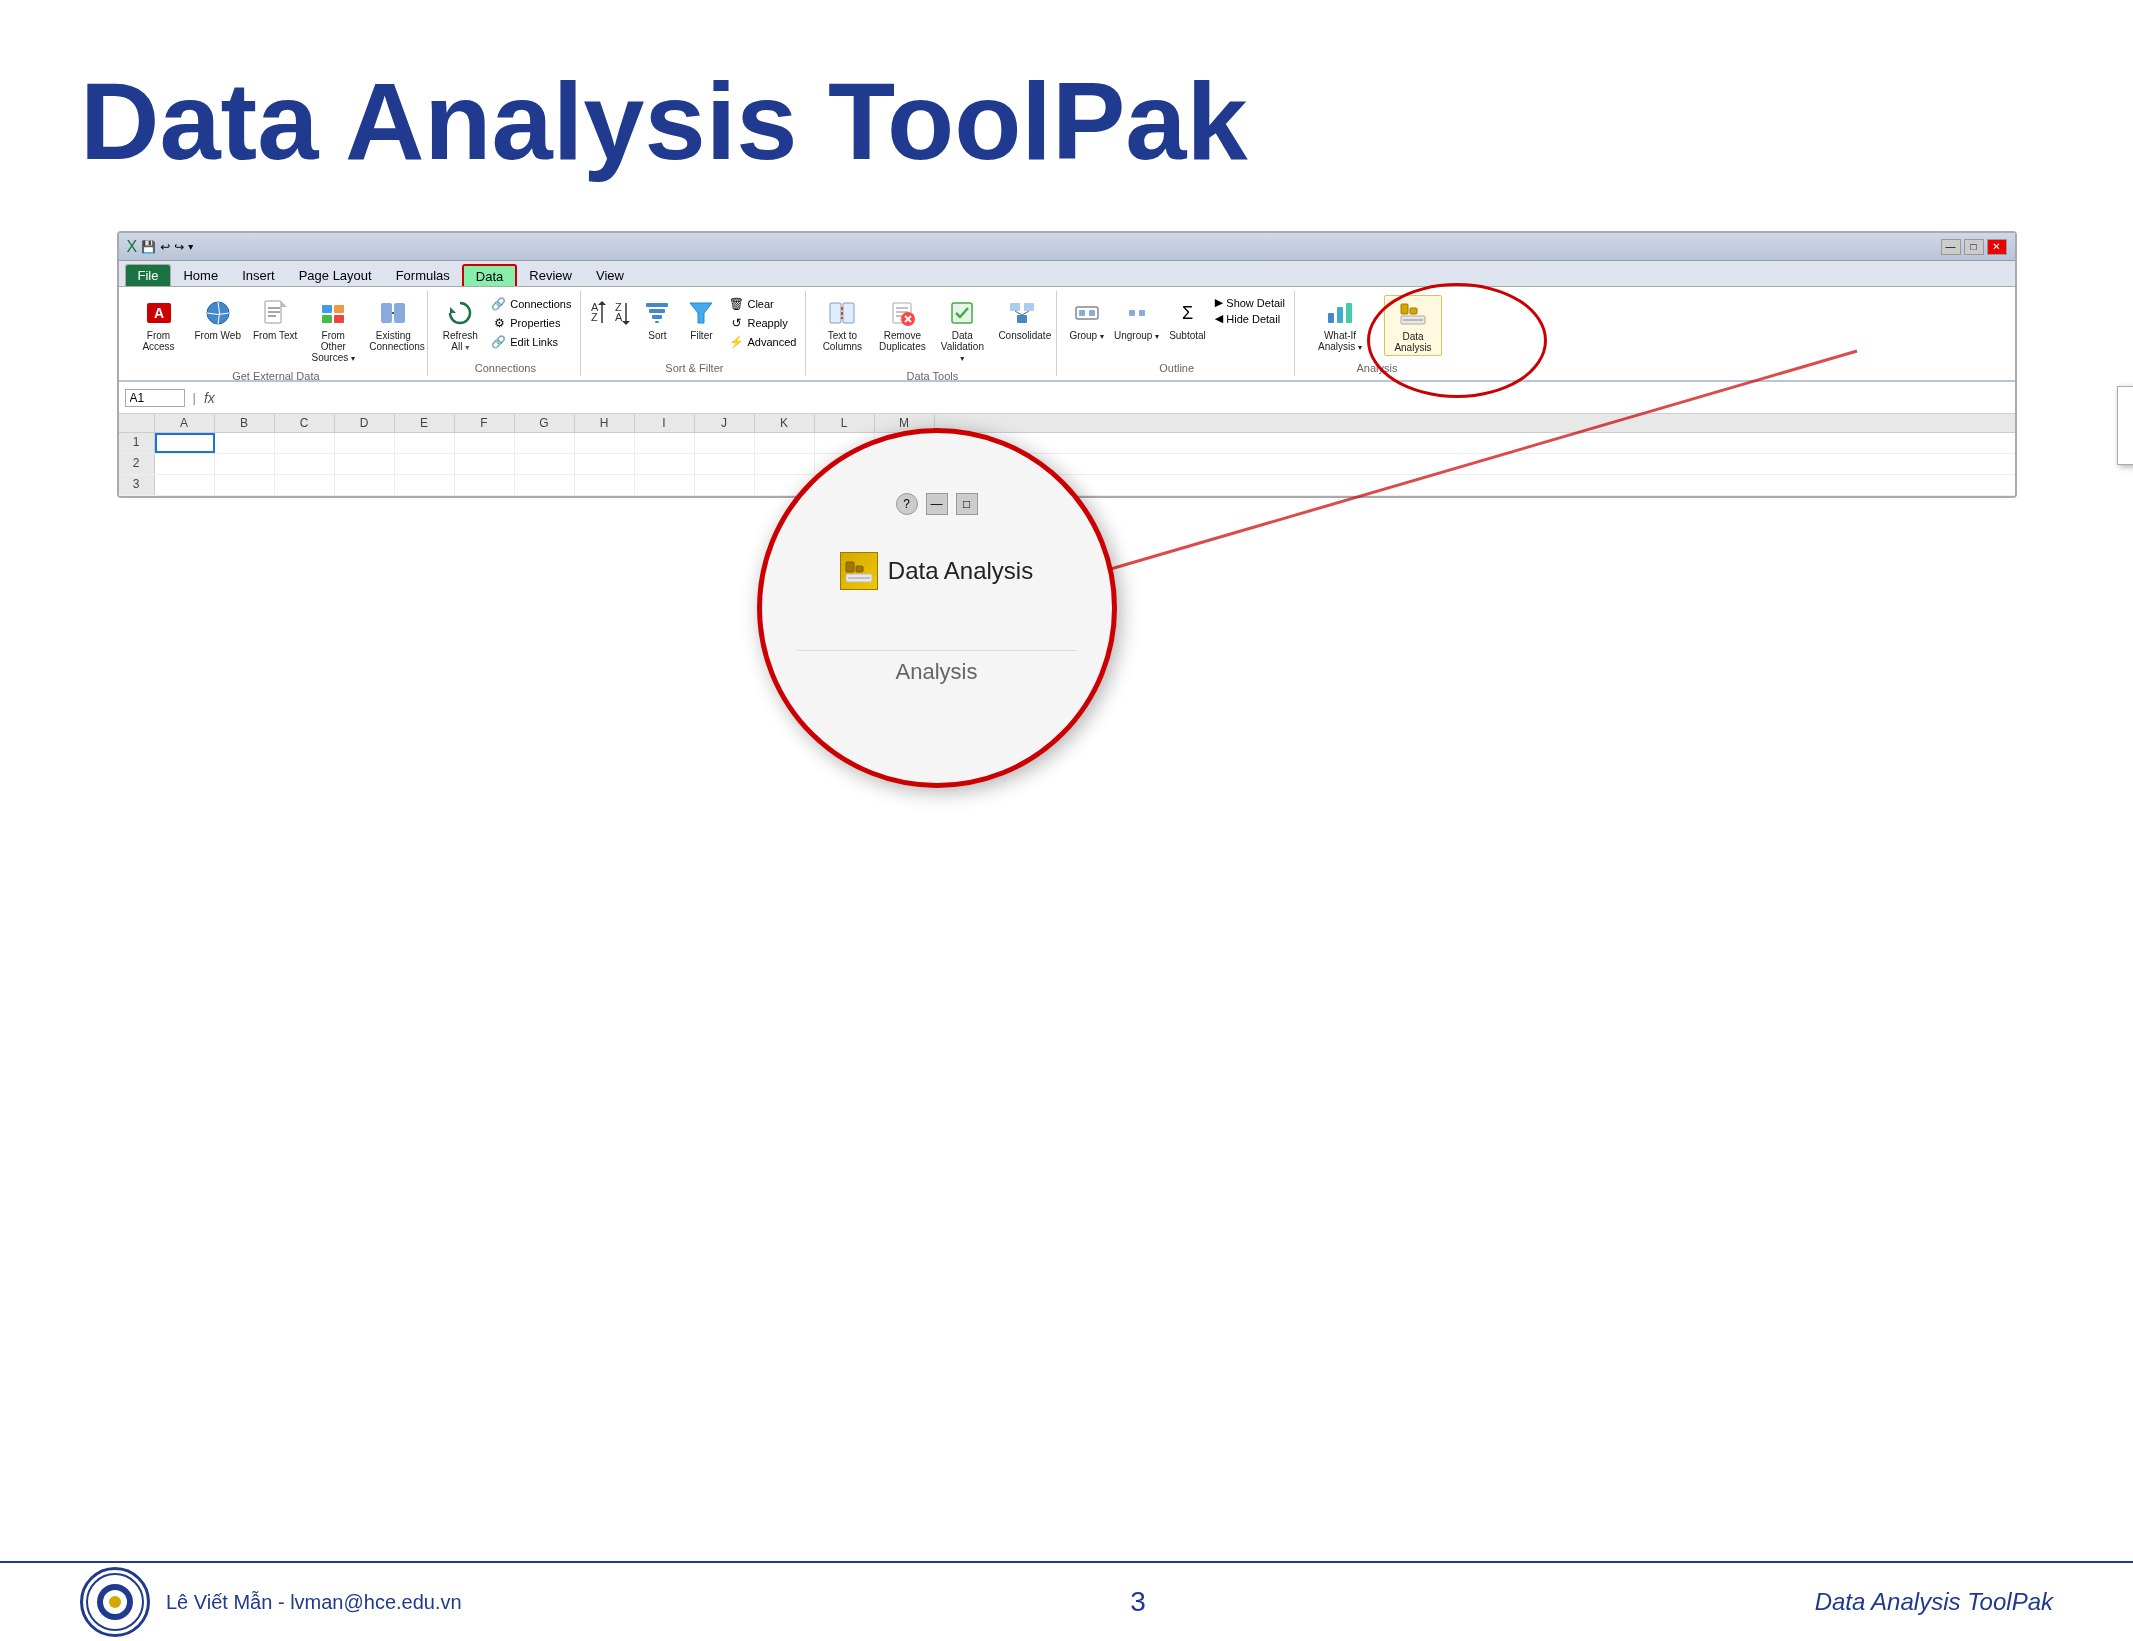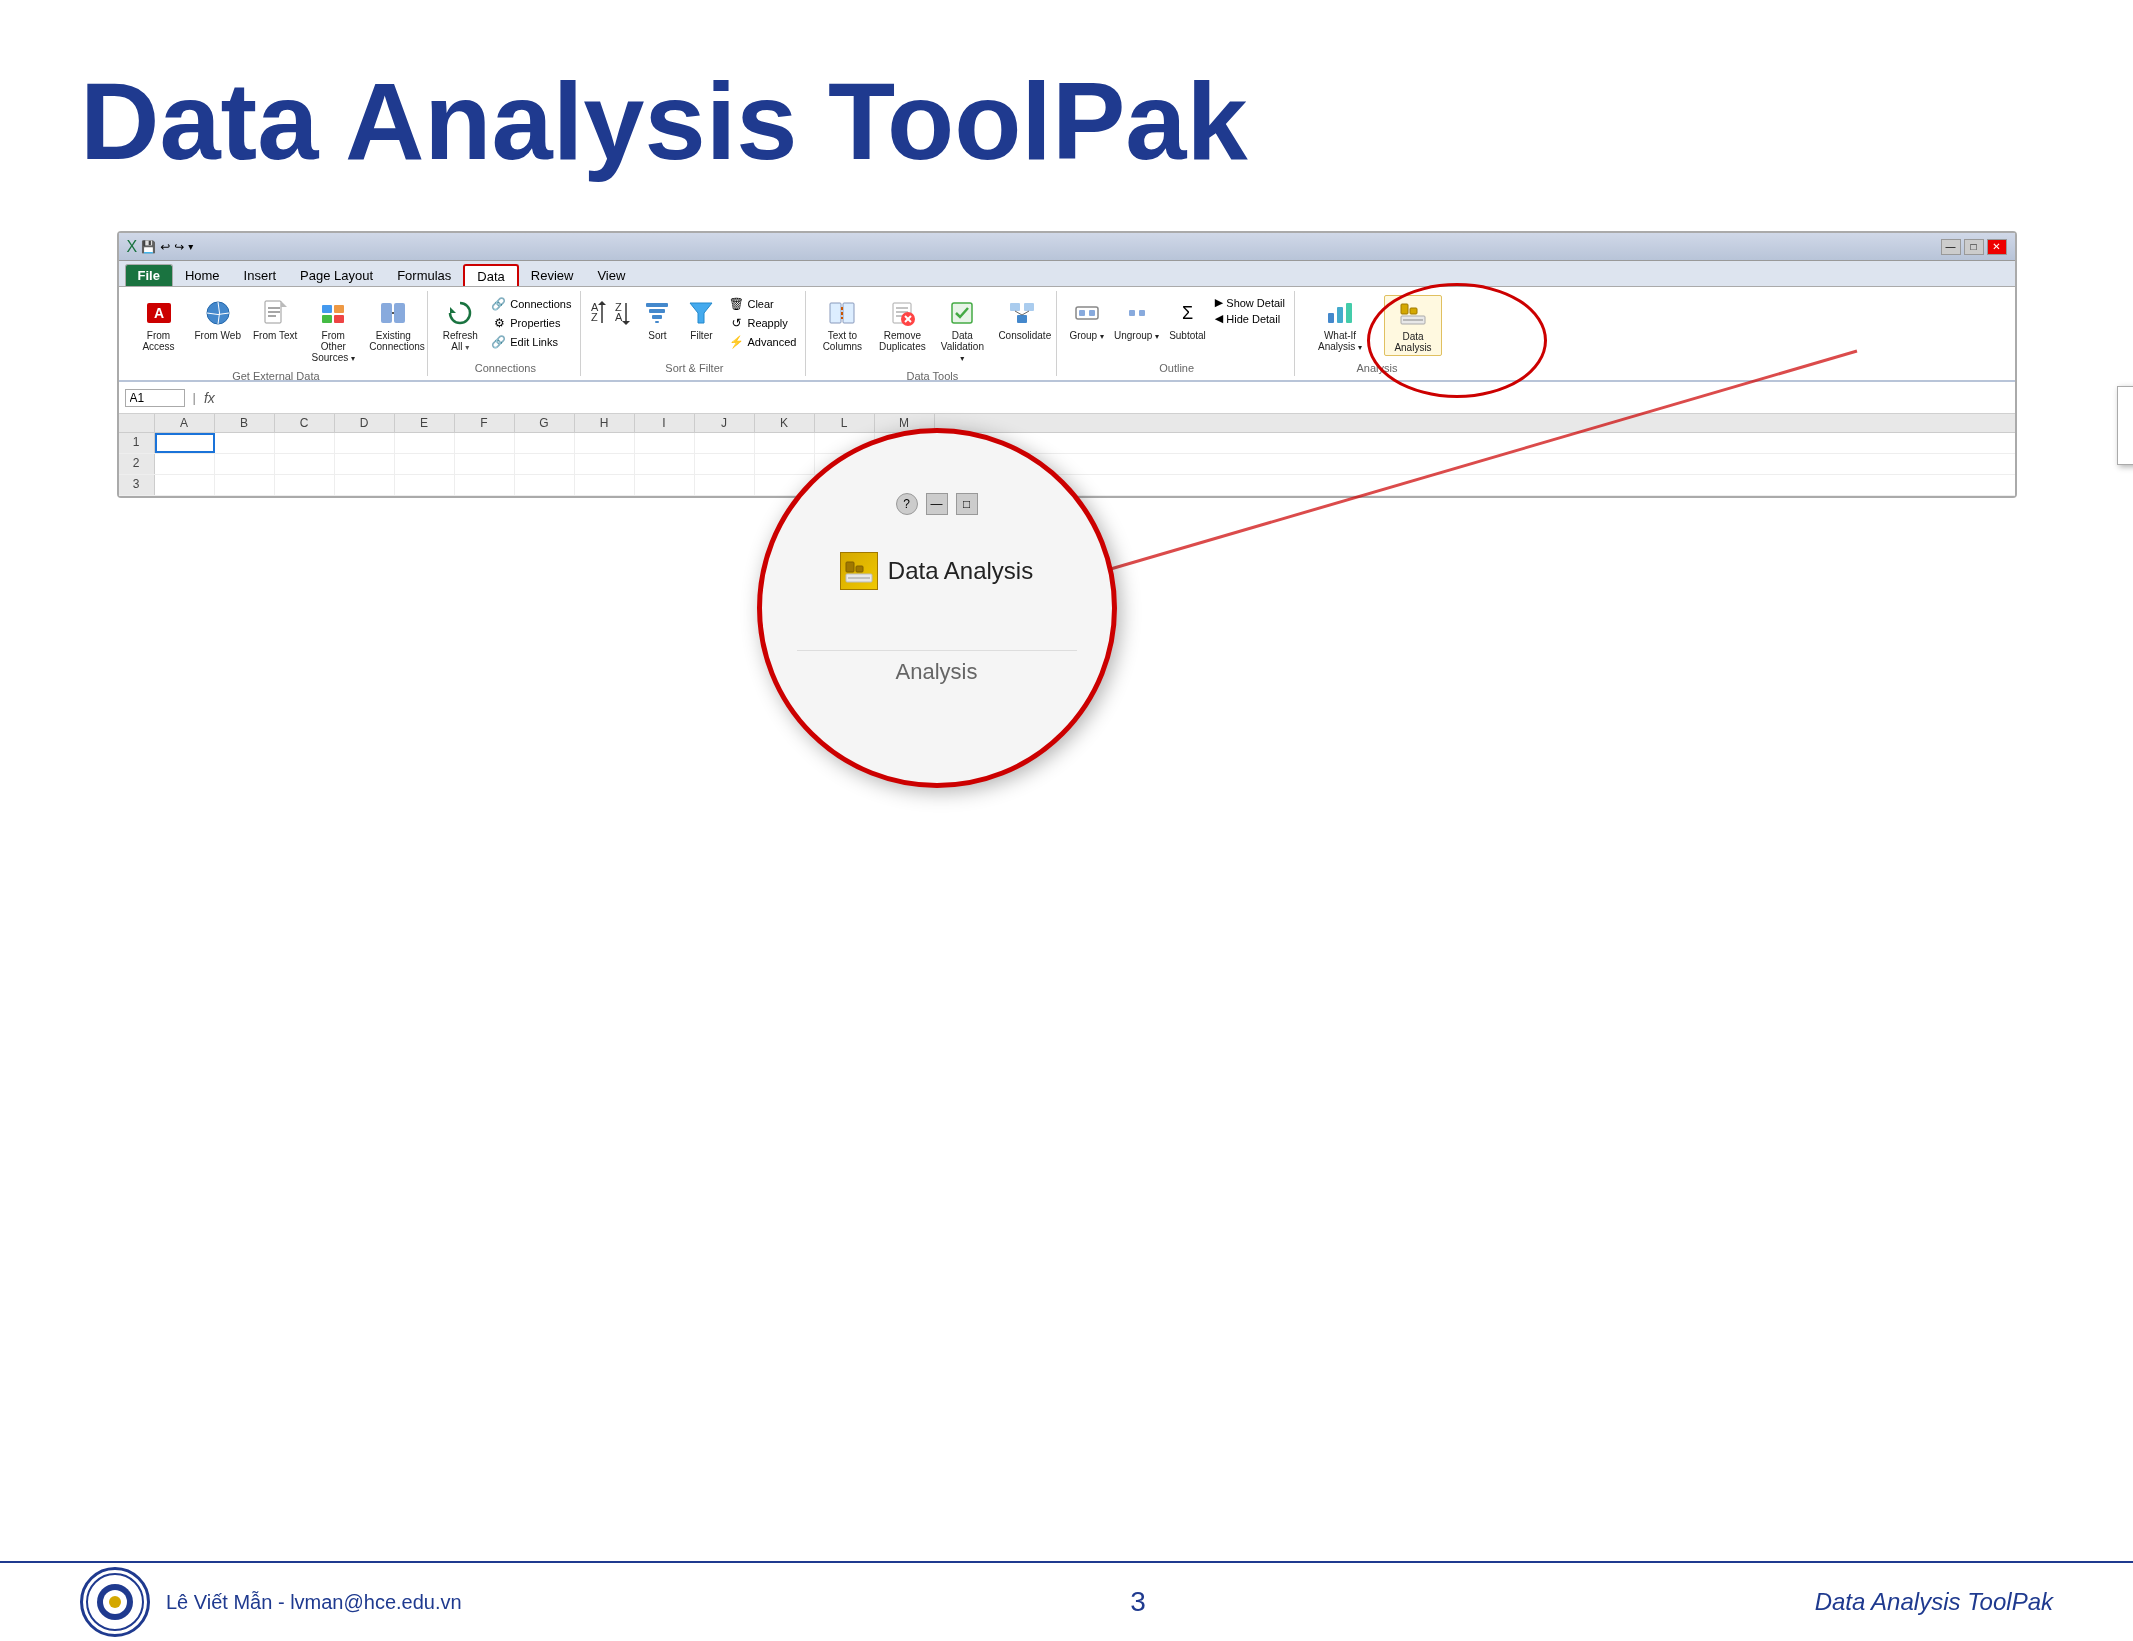--- a/index.html
+++ b/index.html
@@ -94,24 +94,24 @@
       border-radius: 3px 3px 0 0;
       height: 22px;
       display: flex;
       align-items: center;
     }
     .ribbon-tab.active {
       background: #fff;
       border: 1px solid #aaa;
       border-bottom: none;
       color: #000;
-      font-weight: bold;
+      font-weight: normal;
     }
     .ribbon-tab.data-tab {
-      background: #ffffff;
+      background: #86efac;
       border: 2px solid #cc0000;
       border-bottom: none;
       color: #000;
     }
 
     
     .ribbon-content {
       background: #fff;
       border-bottom: 2px solid #b8c4d8;
       display: flex;

